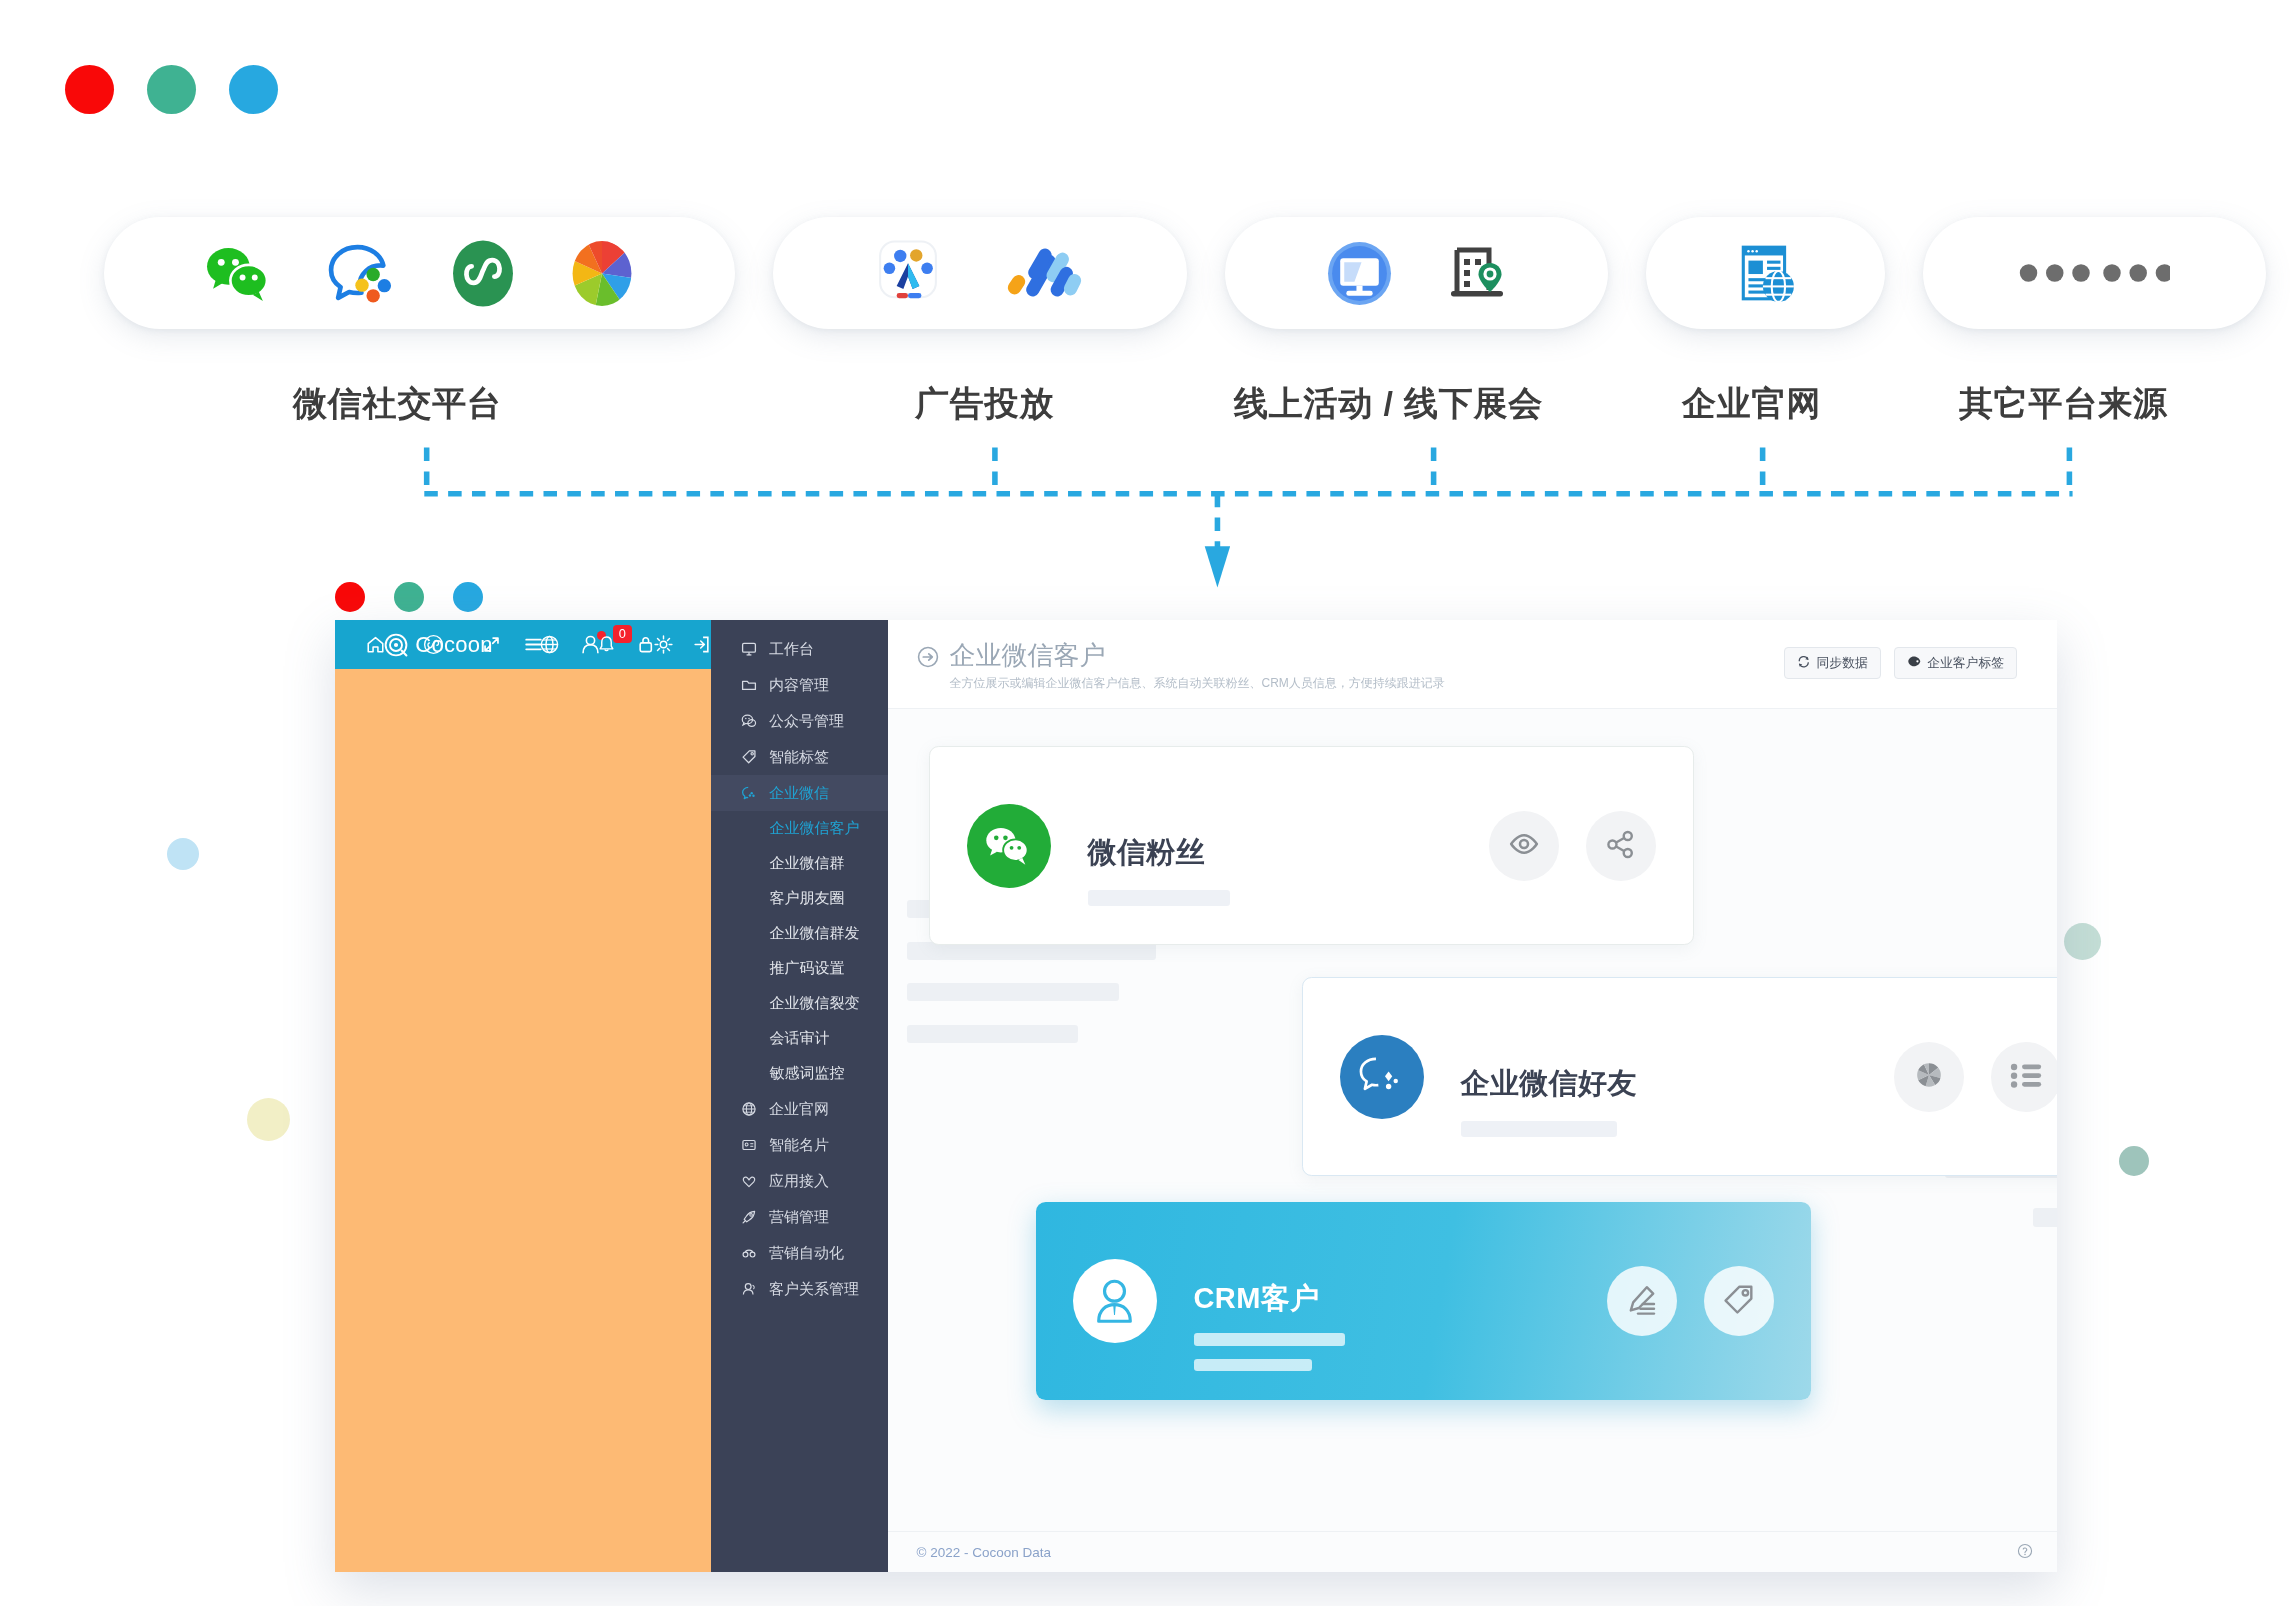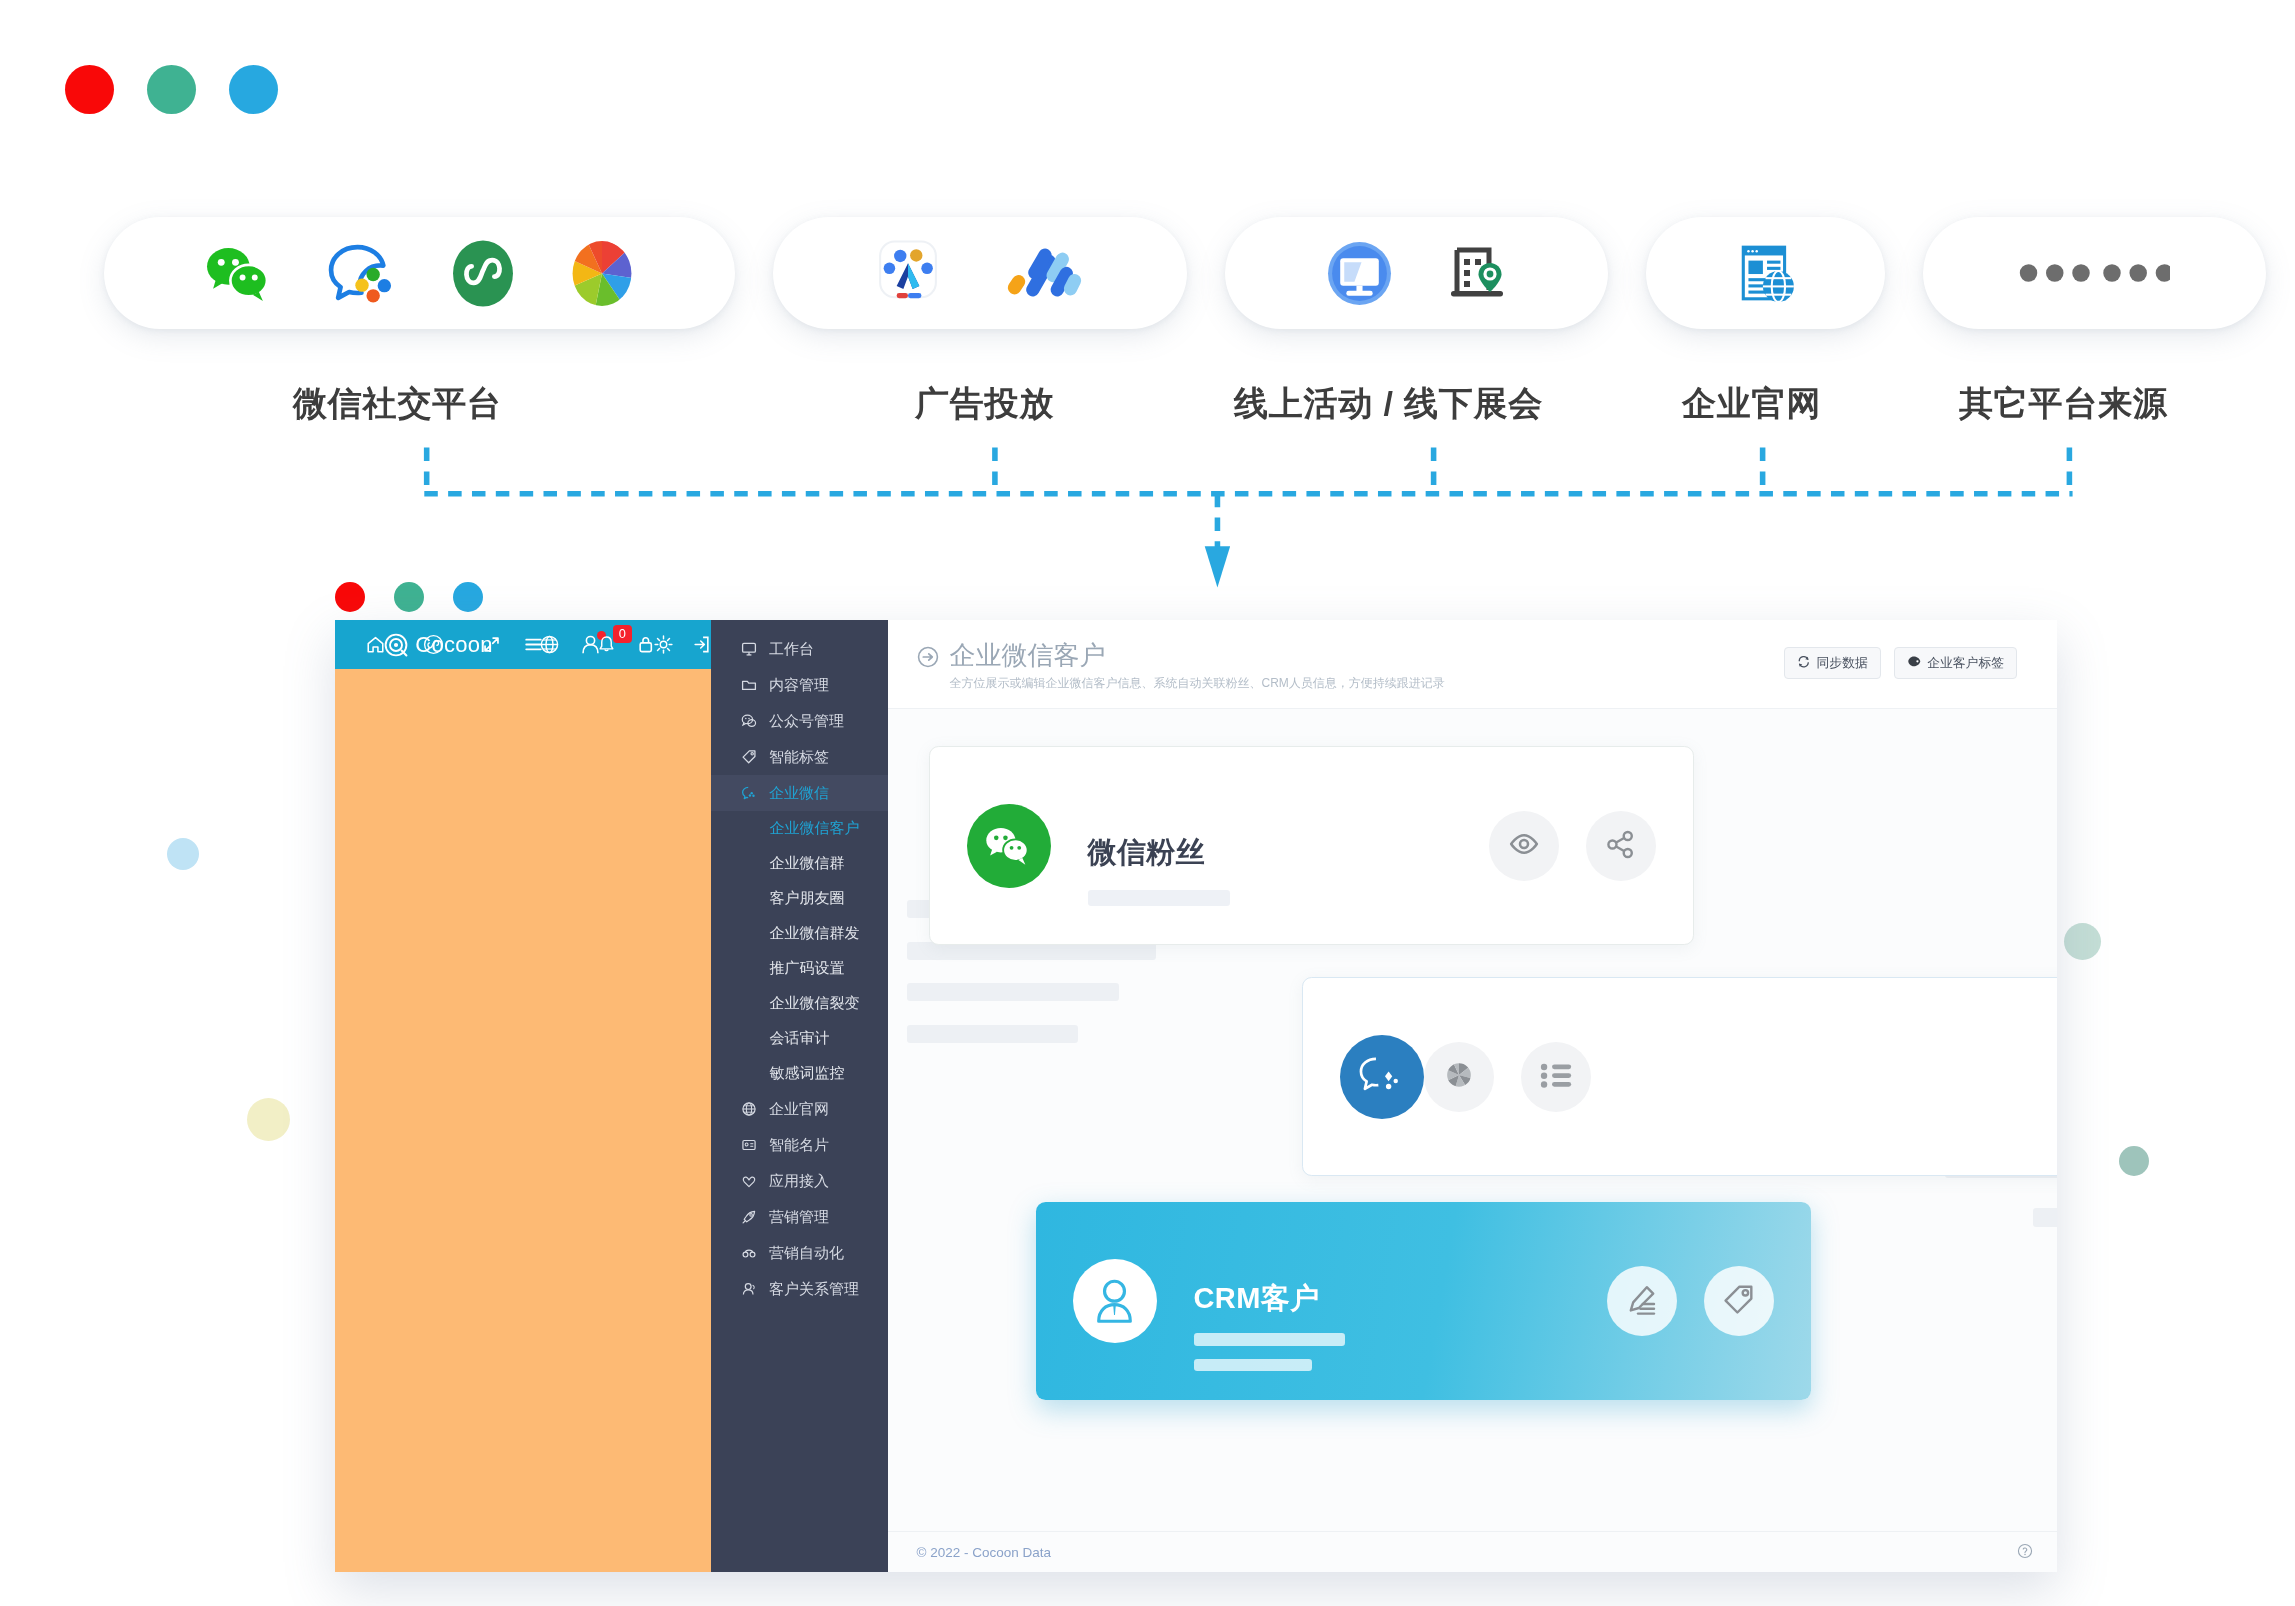--- a/index.html
+++ b/index.html
@@ -689,20 +689,24 @@
           </div>
 
           <div class="big-card card-wecom" style="left:414px; top:268px; width:797px; height:199px;">
             <div class="bc-avatar" style="background:#2b7fc0;">
               <svg width="49" height="46" viewBox="0 0 62 58">
                 <path d="M24 6 C13 6 5 13 5 22 C5 27.2 7.8 31.8 12.2 34.6 L10 44 L19 38.8 C20.6 39.2 22.3 39.4 24 39.4 C25 39.4 26 39.3 27 39.2" fill="none" stroke="#fff" stroke-width="3.4" stroke-linejoin="round"></path>
                 <path d="M40 22 L44.6 28 L40 34.5 L35.4 28 Z" fill="#fff"></path>
                 <circle cx="40" cy="41" r="3.4" fill="#fff"></circle>
                 <circle cx="49" cy="34" r="2.8" fill="#fff"></circle>
               </svg>
+            </div>
+            <div class="bc-text">
+              <div class="bc-title">企业微信好友</div>
+              <div class="bc-line" style="width:156px;"></div>
             </div>
             <div class="bc-actions">
               <div class="round-btn">
                 <span>
                   <svg width="30" height="30" viewBox="0 0 38 38">
                     <defs>
                         <clipPath id="apc">
                           <circle cx="19" cy="19" r="16"></circle>
                         </clipPath>
                       </defs>

